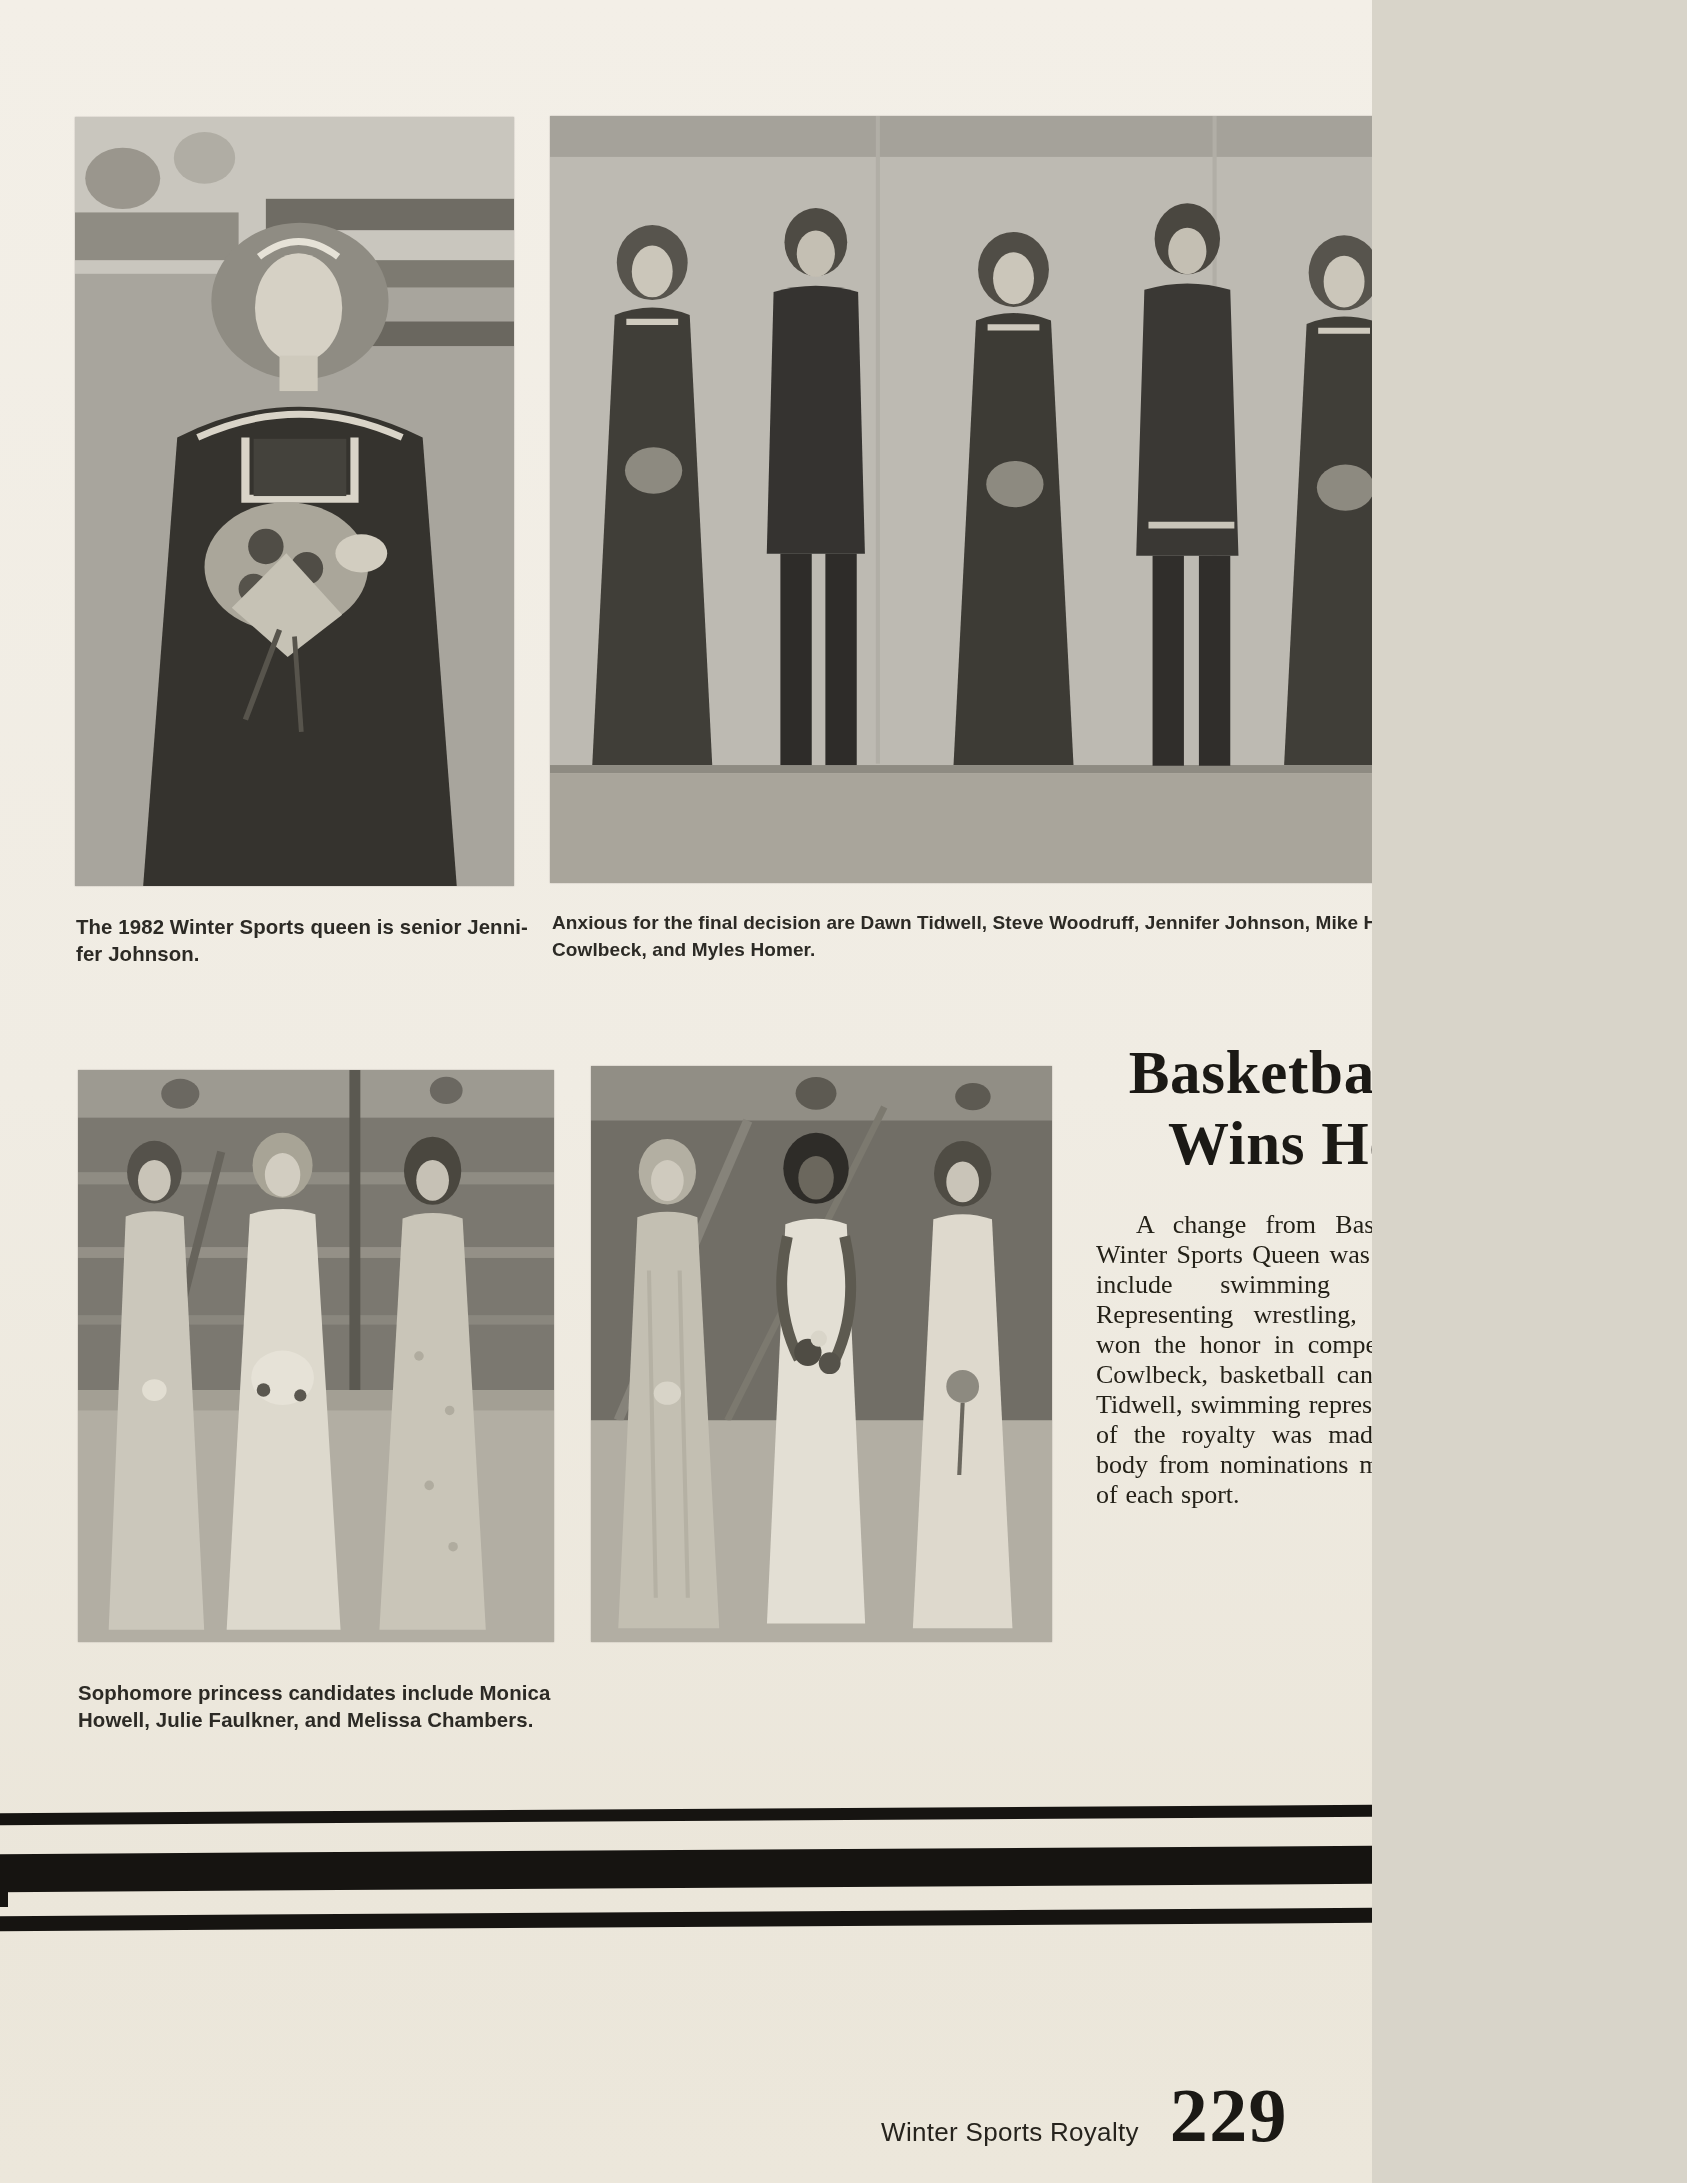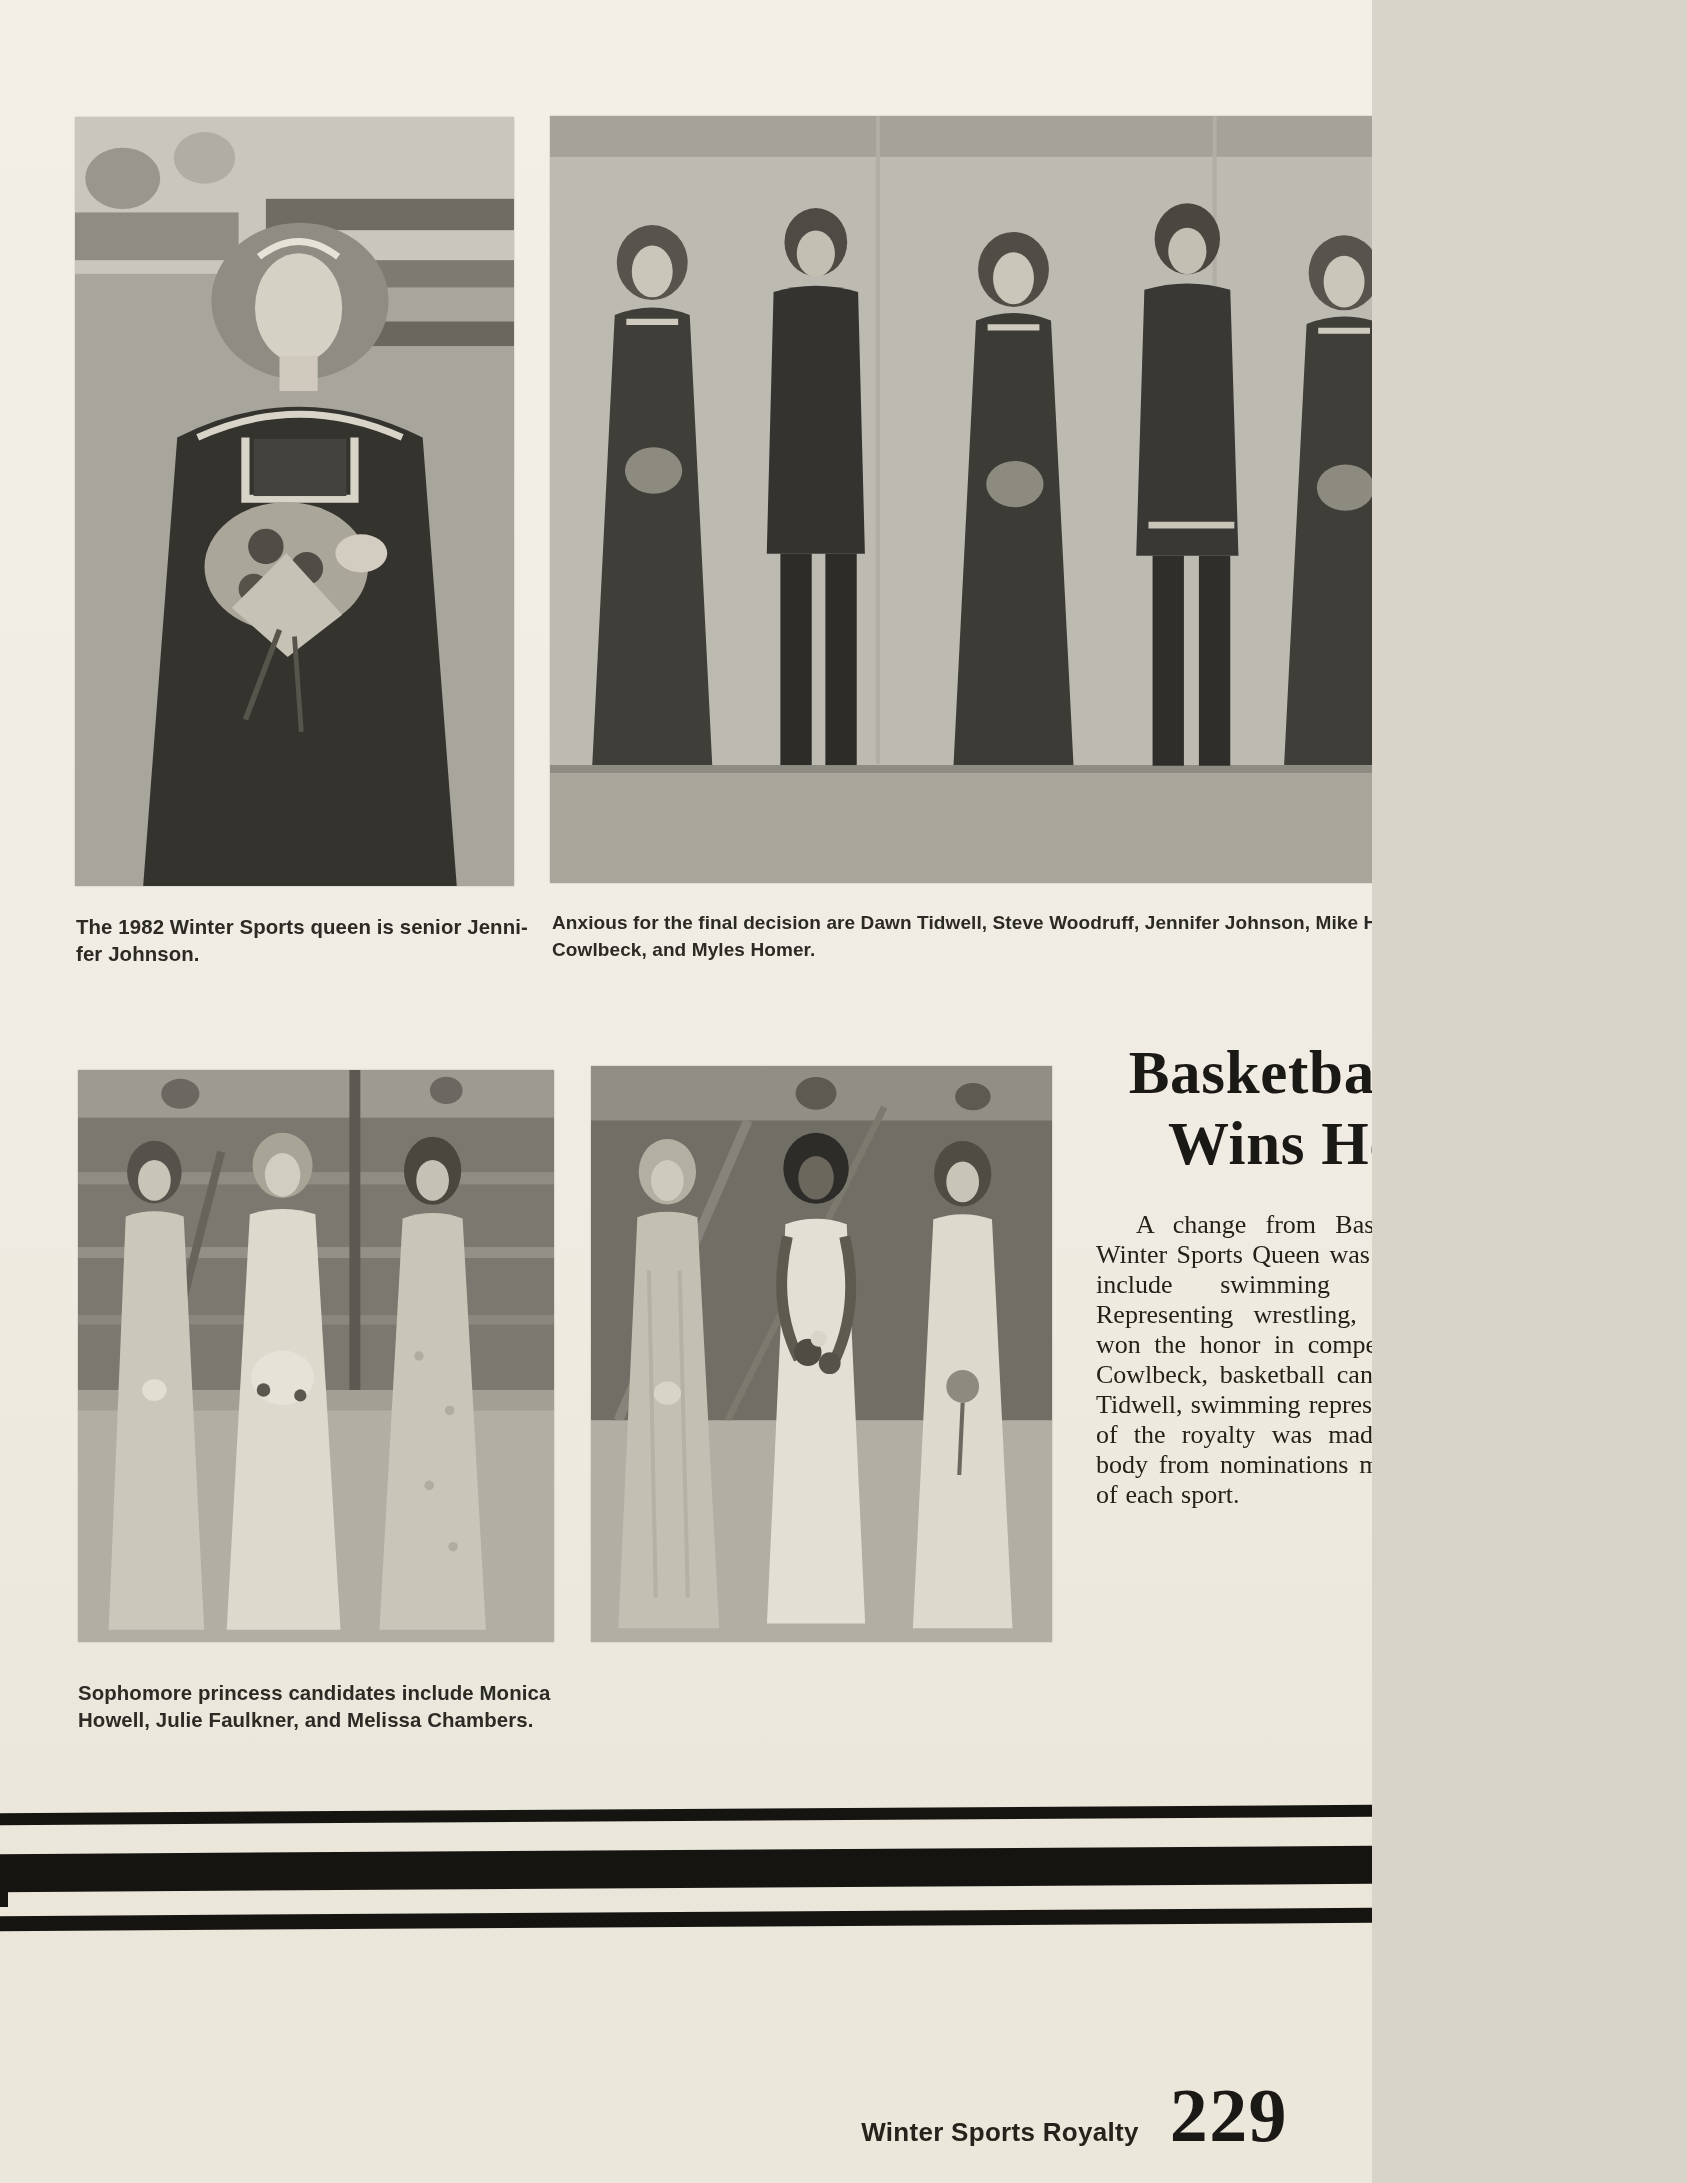--- a/index.html
+++ b/index.html
@@ -43,21 +43,21 @@
   .stripe{position:absolute;left:-6.8px;width:1702px;background:#161411;transform:rotate(-0.35deg);}
   .stripe-a{top:1808px;height:12.3px;}
   .stripe-b{top:1849px;height:38px;}
   .stripe-c{top:1911px;height:15px;}
   .edge-nub{position:absolute;left:0;top:1892px;width:8.2px;height:15px;background:#161411;}
   .footer{
     position:absolute;right:84px;top:2072px;
     display:flex;align-items:baseline;gap:31px;
   }
   .footer .section{
-    font-weight:bold;font-size:26px;color:#26231d;letter-spacing:0.3px;
+    font-weight:normal;font-size:26px;color:#26231d;letter-spacing:0.3px;
   }
   .footer .pagenum{
     font-family:"Liberation Serif", serif;
     font-weight:bold;font-size:76px;color:#1b1915;letter-spacing:1.4px;
   }
 </style>
 </head>
 <body>
 
 <div class="page">

